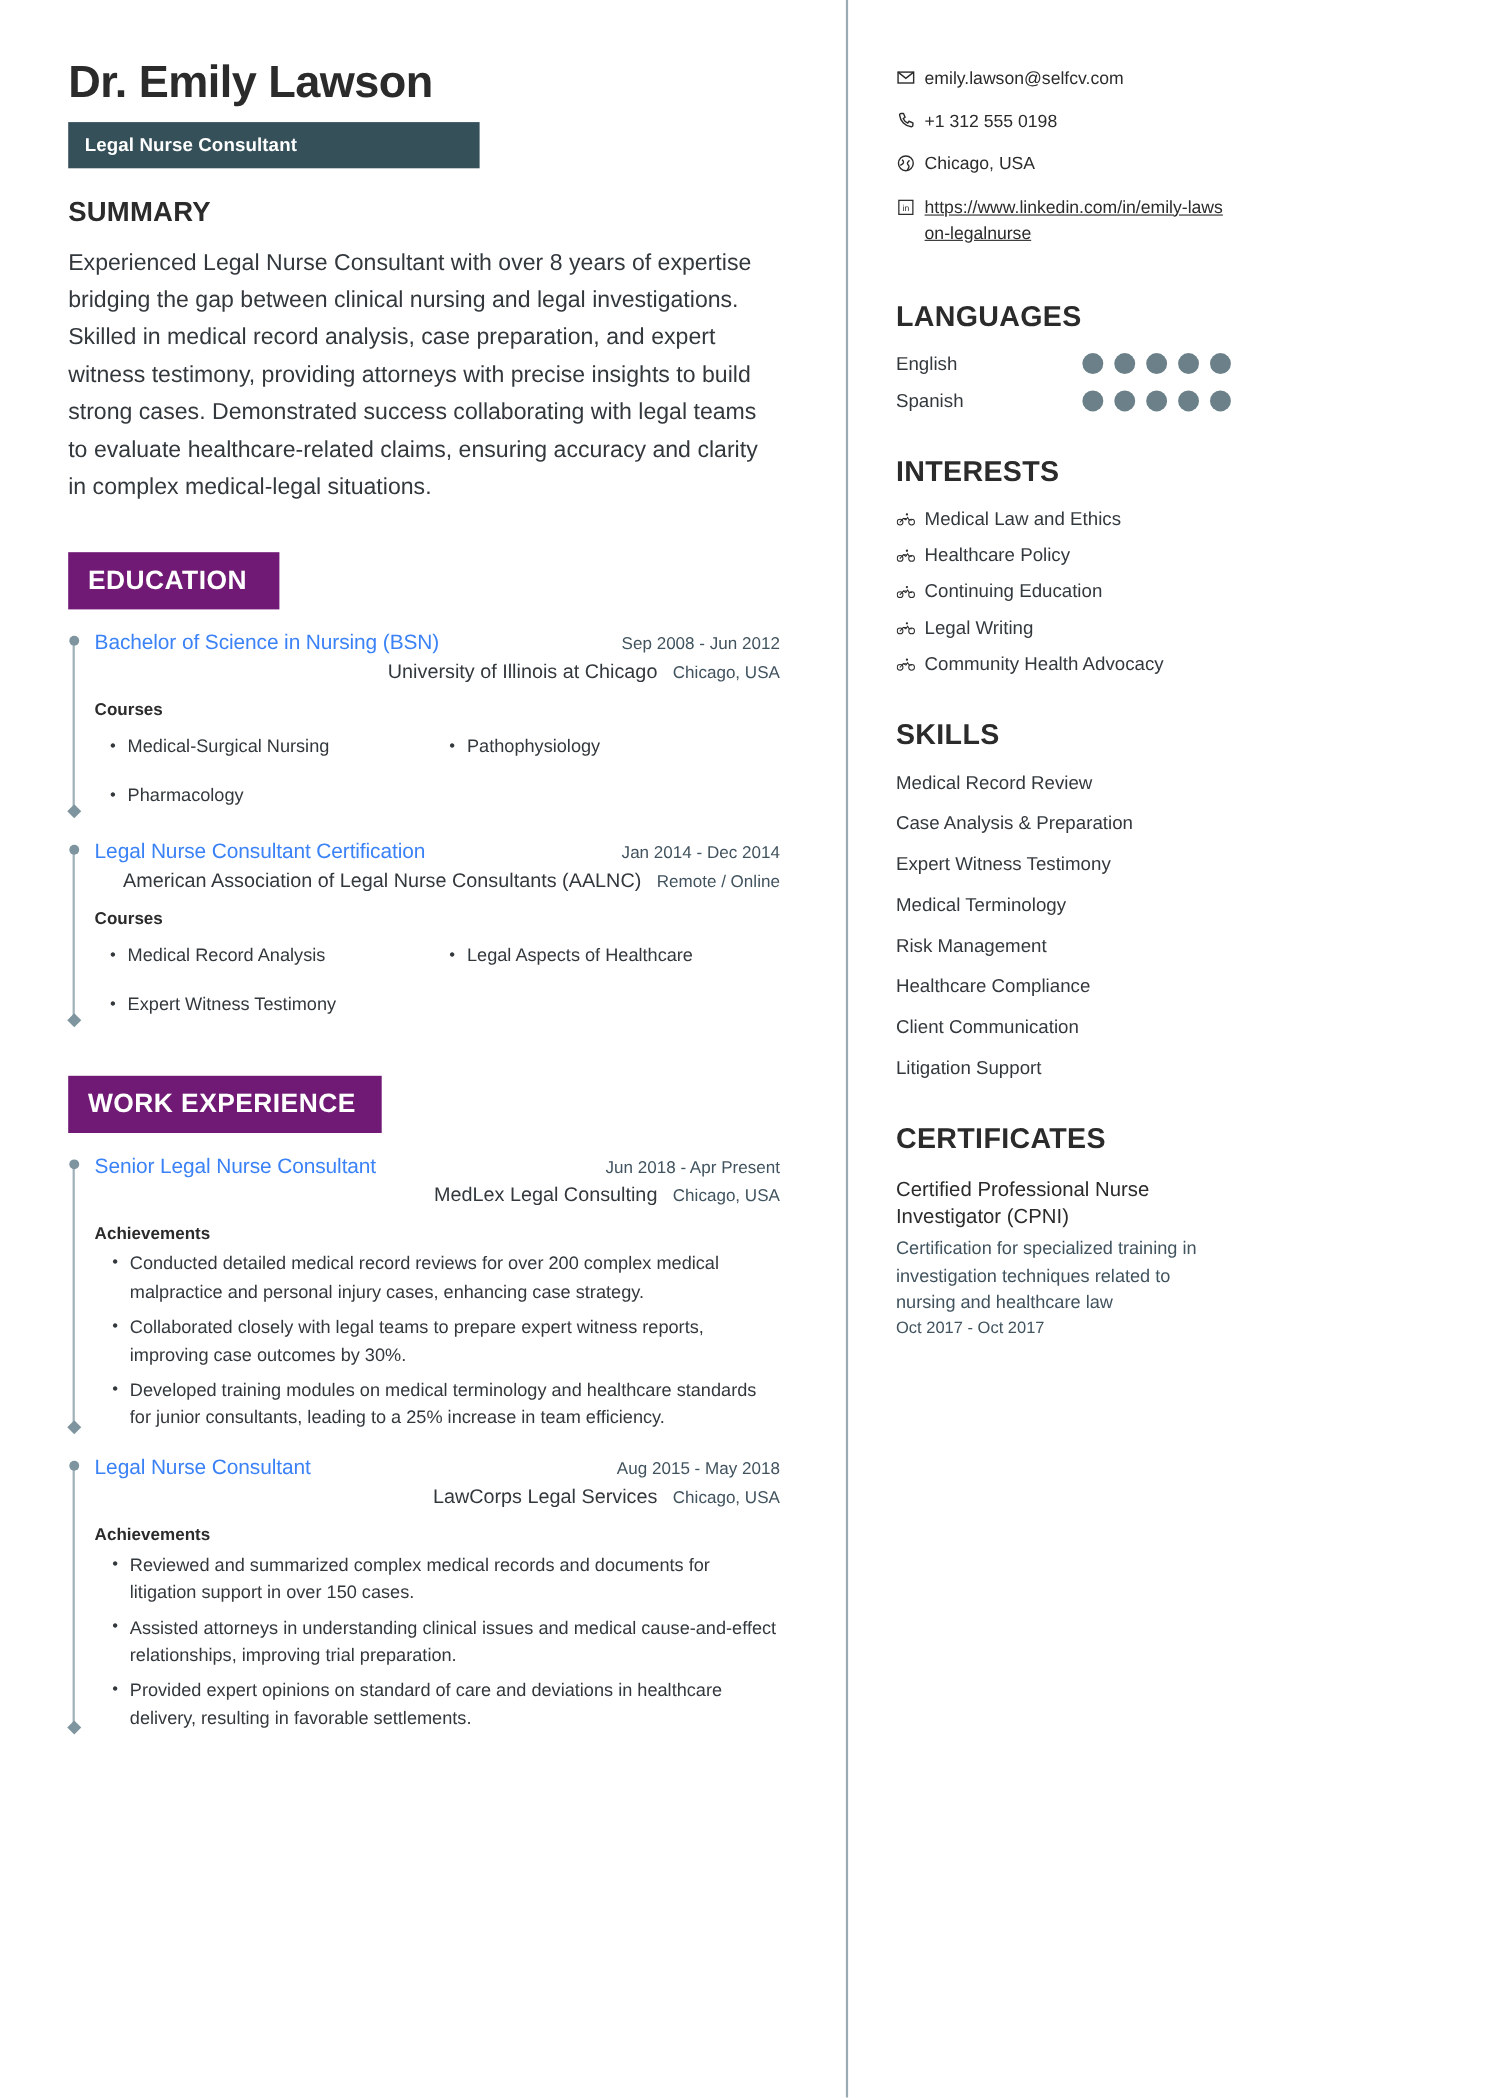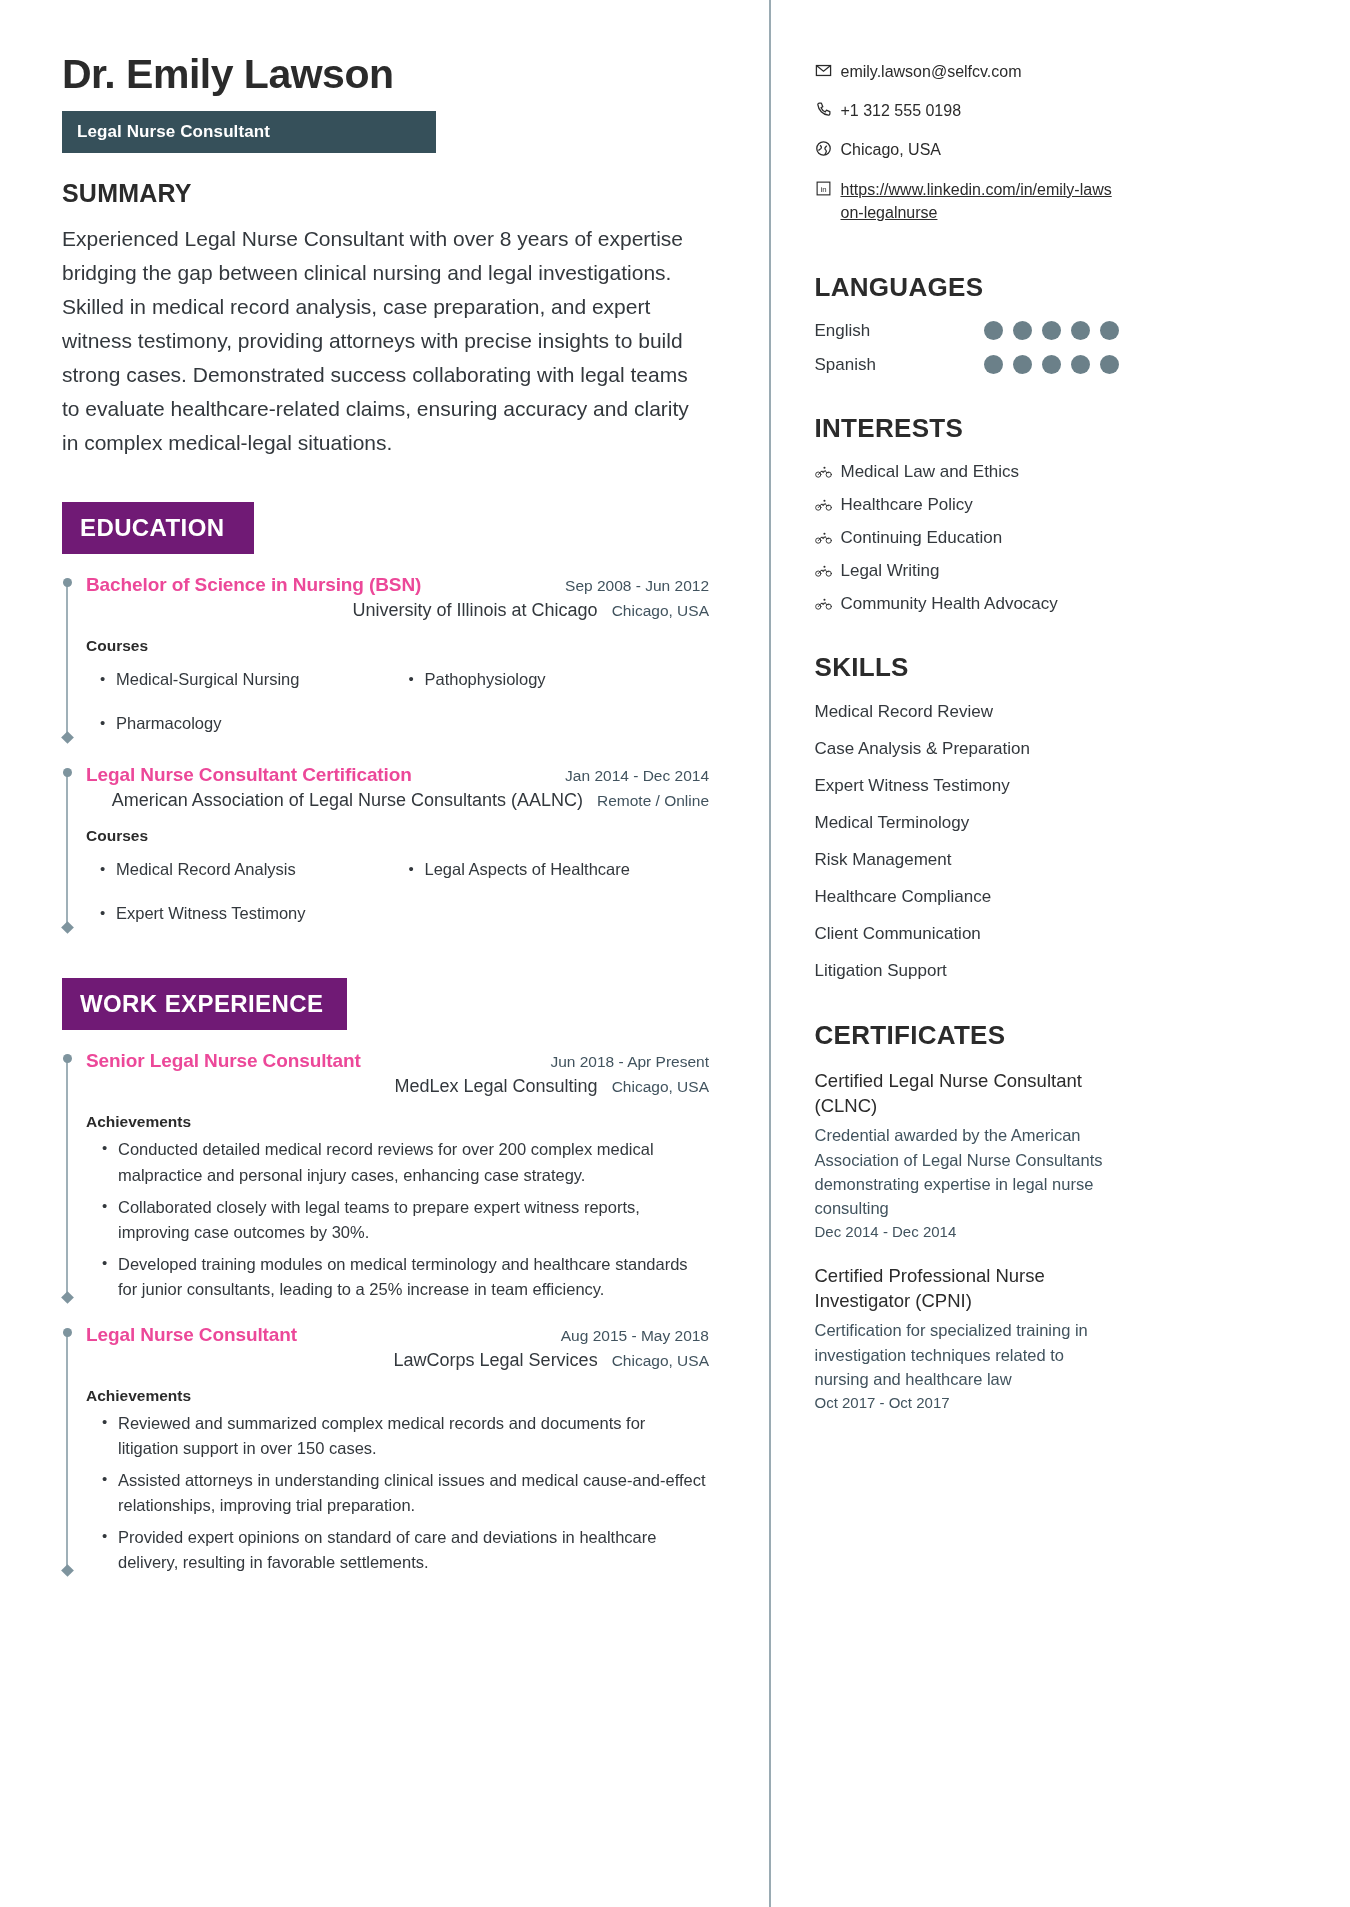--- a/index.html
+++ b/index.html
@@ -109,22 +109,22 @@
     transform: rotate(45deg);
   }
 
   .entry-head {
     display: flex;
     justify-content: space-between;
     align-items: baseline;
   }
   .entry-title {
     font-size: 19px;
-    font-weight: 700;
-    color: #ec4899;
+    font-weight: 400;
+    color: #3b82f6;
     letter-spacing: -0.1px;
   }
   .entry-date {
     font-size: 15.5px;
     color: #41535e;
     white-space: nowrap;
     padding-left: 14px;
   }
   .entry-sub {
     display: flex;
@@ -571,25 +571,20 @@
   <div class="skill-item">Medical Terminology</div>
   <div class="skill-item">Risk Management</div>
   <div class="skill-item">Healthcare Compliance</div>
   <div class="skill-item">Client Communication</div>
   <div class="skill-item">Litigation Support</div>
       </div>
 
     <div class="side-heading">CERTIFICATES</div>
     <div id="certificates-list">
   <div class="cert-block">
-    <div class="cert-title">Certified Legal Nurse Consultant (CLNC)</div>
-    <div class="cert-desc">Credential awarded by the American Association of Legal Nurse Consultants demonstrating expertise in legal nurse consulting</div>
-    <div class="cert-date">Dec 2014 - Dec 2014</div>
-  </div>
-  <div class="cert-block">
     <div class="cert-title">Certified Professional Nurse Investigator (CPNI)</div>
     <div class="cert-desc">Certification for specialized training in investigation techniques related to nursing and healthcare law</div>
     <div class="cert-date">Oct 2017 - Oct 2017</div>
   </div>
       </div>
 
   </div>
 </div>
 
 </body></html>

